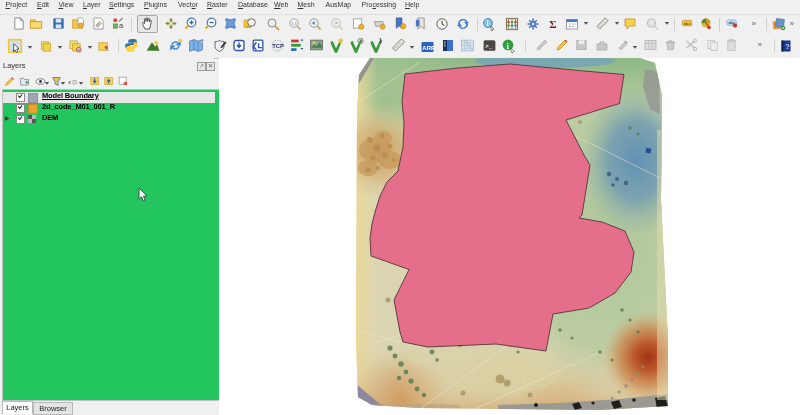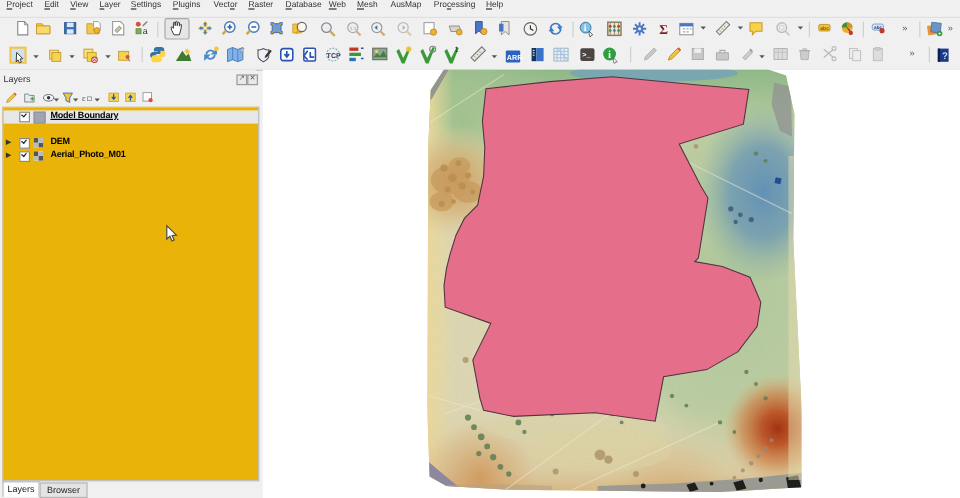--- a/index.html
+++ b/index.html
@@ -9,21 +9,21 @@
            font-size:7px;color:#333;}
   .menubar span{position:absolute;top:0.5px;}
   .tb{position:absolute;left:0;width:800px;background:#f0f0f0;}
   #tb1{top:16px;height:21px;}
   #tb2{top:37px;height:21px;border-bottom:1px solid #c8c8c8;}
   .ic{position:absolute;}
   .sep{position:absolute;width:1px;height:13px;background:#d0d0d0;top:2px;}
   .panel{position:absolute;left:0;top:58px;width:213px;height:357px;background:#f0f0f0;}
   .ptitle{position:absolute;left:3px;top:3px;font-size:7.5px;color:#333;}
   .pbtn{position:absolute;top:4px;width:7px;height:7px;border:1px solid #9a9a9a;background:#e8e8e8;font-size:6px;line-height:6px;text-align:center;color:#555;}
-  .listbox{position:absolute;left:2px;top:31px;width:212px;height:310px;background:#eab308;border:1px solid #c0c0c0;}
+  .listbox{position:absolute;left:2px;top:31px;width:212px;height:310px;background:#22c55e;border:1px solid #c0c0c0;padding-left:28px;}
   .lrow{position:absolute;left:0;width:212px;height:11px;font-size:7.5px;font-weight:bold;letter-spacing:-0.15px;color:#000;}
   .cb{position:absolute;left:13px;top:1px;width:7px;height:7px;background:#fff;border:1px solid #8a8a8a;}
   .cb:after{content:"";position:absolute;left:1px;top:0px;width:3px;height:2px;border-left:1.5px solid #222;border-bottom:1.5px solid #222;transform:rotate(-50deg);}
   .sw{position:absolute;left:25px;top:1px;width:8px;height:8px;}
   .lname{position:absolute;left:39px;top:-1.5px;}
   .tab{position:absolute;font-size:7.5px;color:#222;text-align:center;border:1px solid #b8b8b8;}
   .canvas{position:absolute;left:219px;top:58px;width:581px;height:357px;background:#ffffff;}
 </style>
 </head>
 <body>
@@ -452,43 +452,36 @@
         <rect x="1.5" y="1.5" width="9" height="9" fill="#fff" stroke="#999" stroke-width="1"></rect>
         <circle cx="9.5" cy="9.5" r="2.2" fill="#d84f3f"></circle>
       </svg>
     </div>
   <div class="listbox">
     <div class="lrow" style="top:2px;background:#e7e7e7;">
       <span class="cb"></span>
       <span class="sw" style="background:#9fa5b2;border:1px solid #8d93a0;"></span>
       <span class="lname" style="text-decoration:underline;">Model Boundary</span>
     </div>
+    <div class="lrow" style="top:13px;">
+      <span class="cb"></span>
+      <span class="sw" style="background:#e9a32e;border:1px solid #c8882a;"></span>
+      <span class="lname">2d_code_M01_001_R</span>
+    </div>
     <div class="lrow" style="top:24px;text-align:center;">
       <span style="position:absolute;left:2px;top:1px;font-size:5.5px;color:#333;">▶</span>
       <span class="cb"></span>
       <svg class="sw" width="8" height="8">
           <rect width="8" height="8" fill="#fff"></rect>
           <rect width="4" height="4" fill="#555"></rect>
           <rect x="4" y="4" width="4" height="4" fill="#555"></rect>
           <rect x="4" width="4" height="4" fill="#bbb"></rect>
           <rect y="4" width="4" height="4" fill="#bbb"></rect>
         </svg>
       <span class="lname">DEM</span>
-    </div>
-    <div class="lrow" style="top:35px;">
-      <span style="position:absolute;left:2px;top:1px;font-size:5.5px;color:#333;">▶</span>
-      <span class="cb"></span>
-      <svg class="sw" width="8" height="8">
-          <rect width="8" height="8" fill="#fff"></rect>
-          <rect width="4" height="4" fill="#555"></rect>
-          <rect x="4" y="4" width="4" height="4" fill="#555"></rect>
-          <rect x="4" width="4" height="4" fill="#bbb"></rect>
-          <rect y="4" width="4" height="4" fill="#bbb"></rect>
-        </svg>
-      <span class="lname">Aerial_Photo_M01</span>
     </div>
   </div>
   <div class="tab" style="left:2px;top:343px;width:29px;height:12px;background:#ffffff;border-bottom:none;line-height:12px;">Layers</div>
   <div class="tab" style="left:33px;top:344px;width:38px;height:11px;background:#e4e4e4;line-height:11px;text-align:center;">Browser</div>
 </div>
 
 <svg style="position:absolute;left:137px;top:187px;z-index:50" width="14" height="16" viewBox="0 0 14 16">
   <path d="M2 1 L2 12.2 L4.6 9.8 L6.3 13.8 L8.1 13 L6.5 9.2 L10 9z" fill="#fff" stroke="#4a4a4a" stroke-width="1"></path>
 </svg>
 

